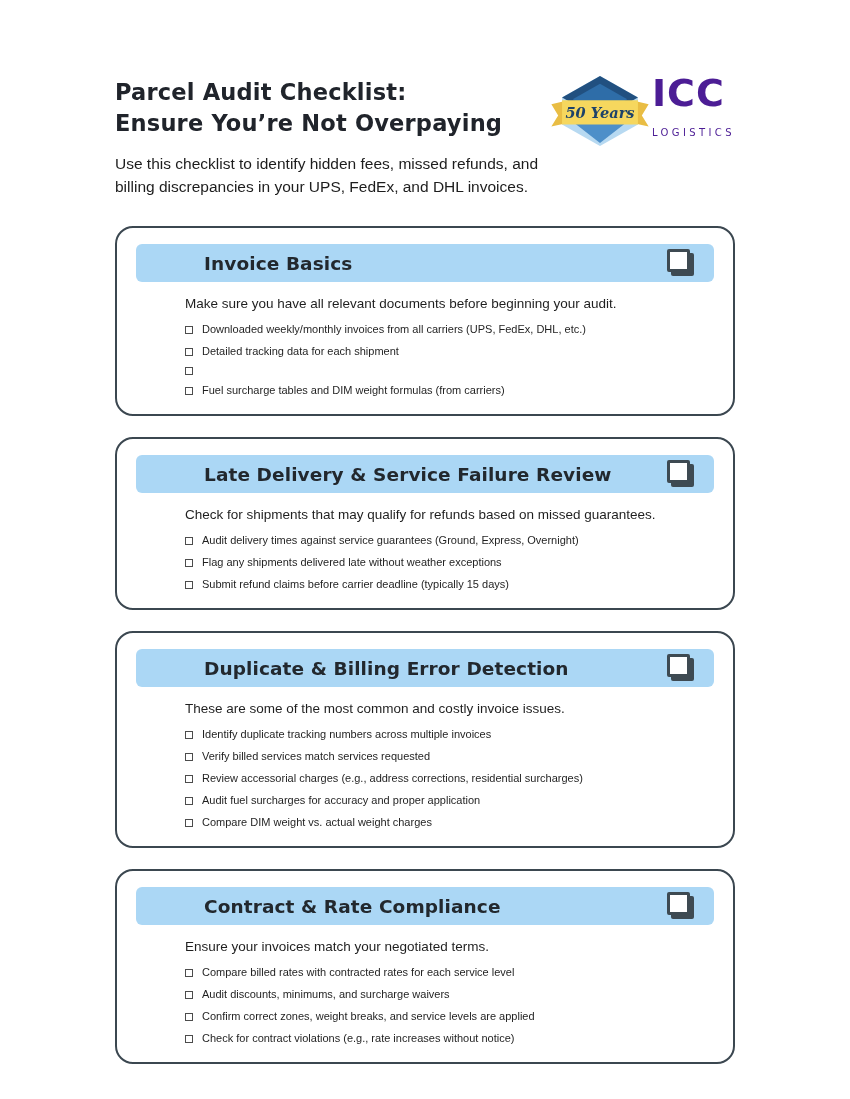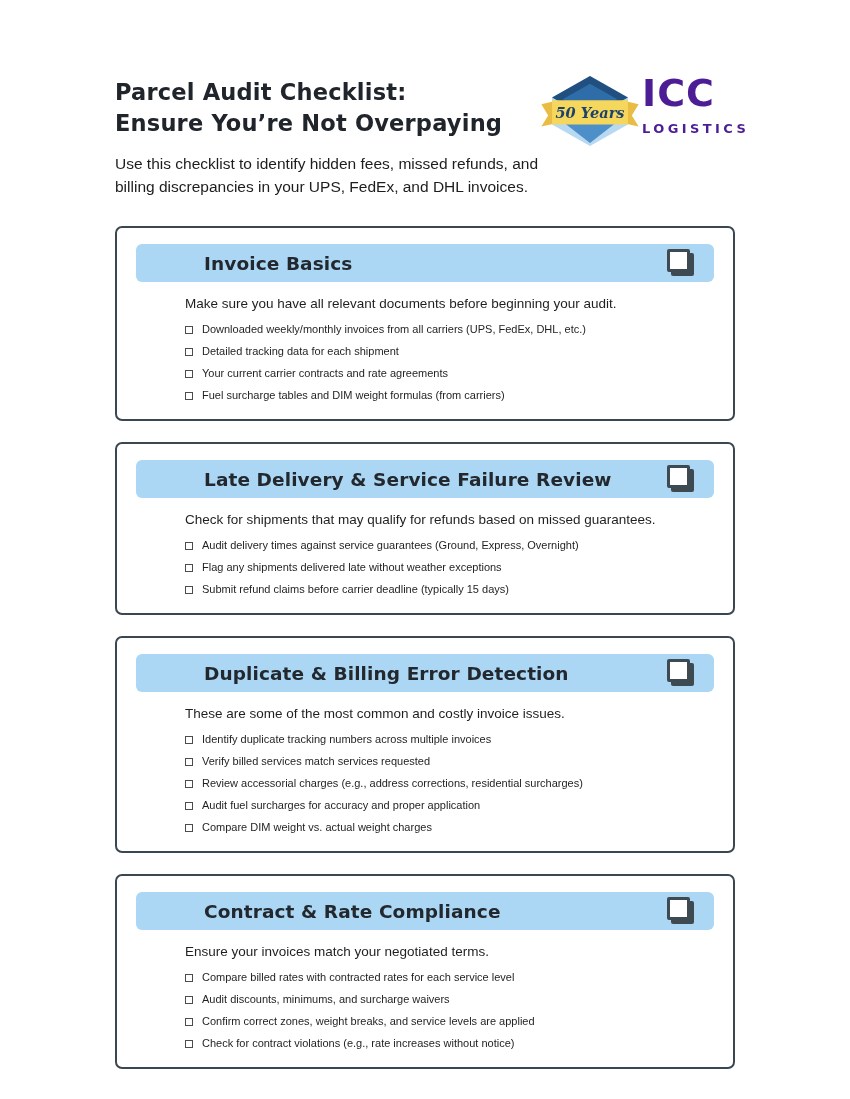--- a/index.html
+++ b/index.html
@@ -12,25 +12,25 @@
   .title-block { width:430px; }
   .doc-title { font-family:"DejaVu Sans", sans-serif; font-weight:700;
                font-size:22.5px; line-height:31px; color:#20242b; letter-spacing:.2px; }
   .doc-subtitle { margin-top:13px; font-size:15.5px; line-height:23px; color:#1d1d1d; width:425px; }
 
   .logo { display:flex; align-items:flex-start; margin-top:-2px; }
   .logo-mark { width:100px; height:72px; flex:none; }
   .logo-text { margin-left:2px; color:#4c1d95; }
   .logo-brand { font-family:"DejaVu Sans", sans-serif; font-weight:700; font-size:38px;
                 line-height:36px; letter-spacing:1px; }
-  .logo-brand-sub { font-family:"DejaVu Sans", sans-serif; font-weight:700; font-size:13px;
-                    letter-spacing:3.4px; margin-top:10px; }
+  .logo-brand-sub { font-family:"DejaVu Sans", sans-serif; font-weight:400; font-size:10px;
+                    letter-spacing:3.4px; margin-top:16px; }
 
   
-  .card { width:620px; border:2.5px solid #3b4750; border-radius:7px;
+  .card { width:620px; border:2.5px solid #3b4750; border-radius:18px;
           margin-top:21px; padding:16px 19px 17px 19px; background:#fff; }
   .card:first-of-type { margin-top:28px; }
 
   .section-bar { display:flex; align-items:center; height:38px; background:#abd7f5;
                  border-radius:6px; padding:0 16px 0 68px; }
   .section-title { flex:1; font-family:"DejaVu Sans", sans-serif; font-weight:700;
                    font-size:18.5px; color:#22282e; letter-spacing:.1px; }
   .section-checkbox { width:23px; height:23px; background:#ffffff; border:3px solid #3e4a52;
                       border-radius:2px; box-shadow:4px 4px 0 0 #3e4a52; margin:-3px 8px 3px 0; }
 
@@ -90,21 +90,20 @@
       <div class="check-item">
         <span class="item-box"></span>
         <span>Downloaded weekly/monthly invoices from all carriers (UPS, FedEx, DHL, etc.)</span>
       </div>
       <div class="check-item">
         <span class="item-box"></span>
         <span>Detailed tracking data for each shipment</span>
       </div>
       <div class="check-item">
         <span class="item-box"></span>
-        <span>Your current carrier contracts and rate agreements</span>
       </div>
       <div class="check-item">
         <span class="item-box"></span>
         <span>Fuel surcharge tables and DIM weight formulas (from carriers)</span>
       </div>
     </div>
   </section>
 
   <section class="card">
     <div class="section-bar">

